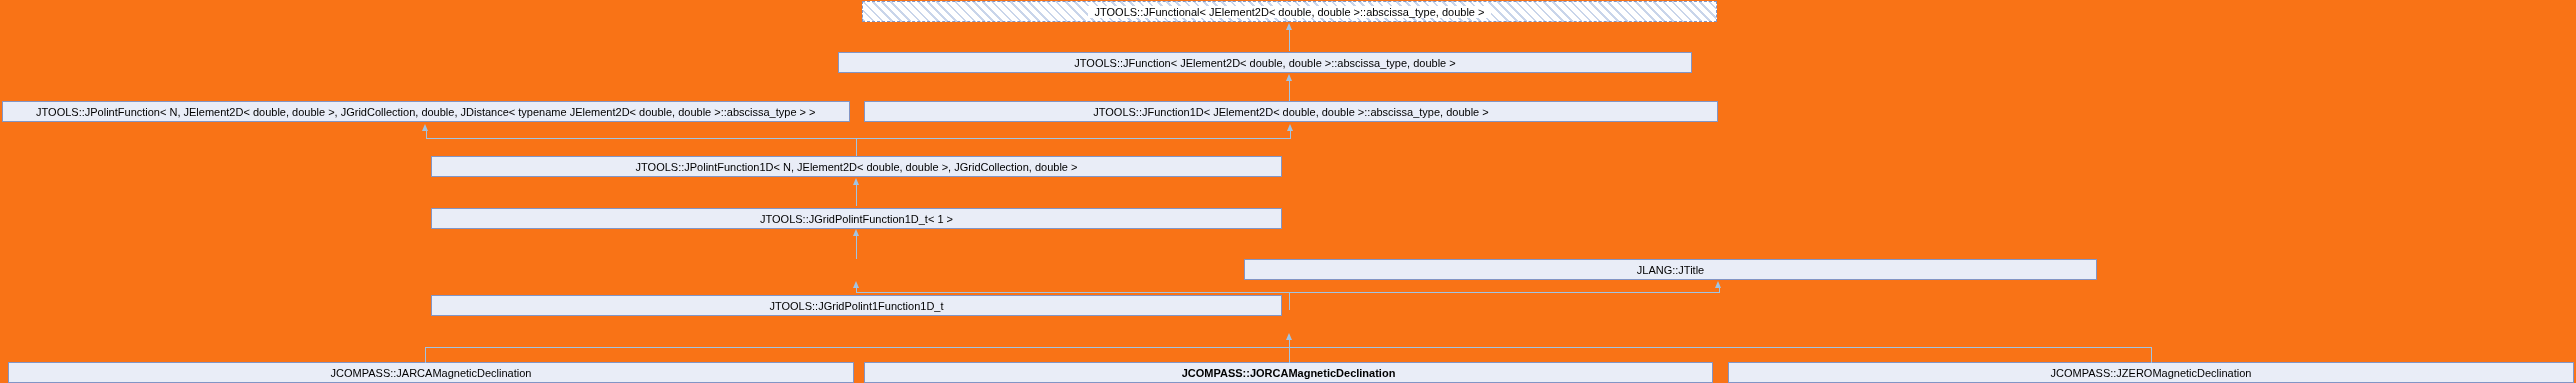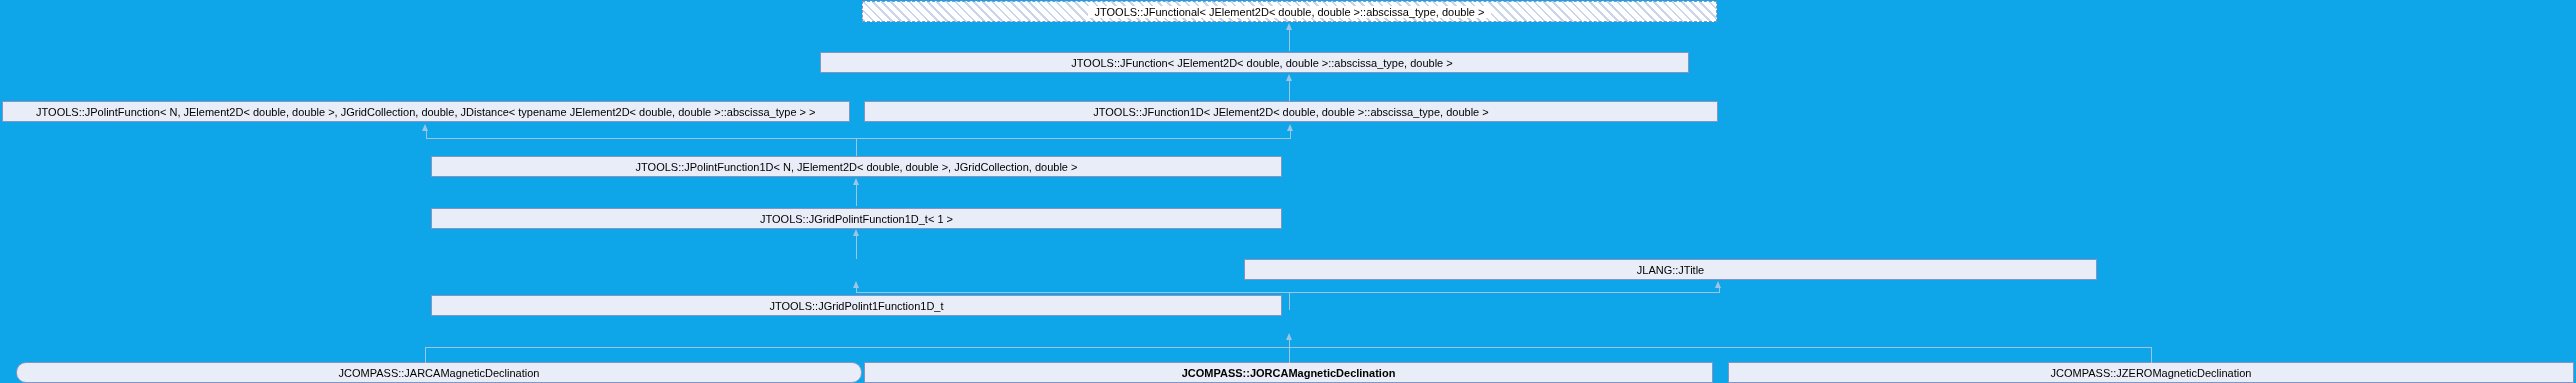--- a/index.html
+++ b/index.html
@@ -1,19 +1,19 @@
 <!DOCTYPE html>
 <html style="font-size:14.7px"><head>
 <meta charset="utf-8">
 <style>
   html,body{margin:0;padding:0;background:#ffffff;}
   #canvas{
     position:relative;
     width:2576px;height:383px;
-    background:#0ea5e9;
+    background:#f97316;
     font-family:"Liberation Sans","DejaVu Sans",sans-serif;
     font-size:11px;color:#000000;
     overflow:hidden;
   }
   .node{
     position:absolute;
     height:19.4px;
     background:#e9edf7;
     border:0.9px solid #8295c5;
     display:flex;align-items:center;justify-content:center;
@@ -44,21 +44,21 @@
 </style>
 </head>
 <body>
 
 <div id="canvas">
 
   <div class="node template" style="left:862px;top:0.9px;width:853px;">
     <span class="lbl">JTOOLS::JFunctional&lt; JElement2D&lt; double, double &gt;::abscissa_type, double &gt;</span>
   </div>
 
-  <div class="node" style="left:820px;top:52px;width:852px;padding-left:15px;">
+  <div class="node" style="left:838px;top:52px;width:852px;">
     <span class="lbl">JTOOLS::JFunction&lt; JElement2D&lt; double, double &gt;::abscissa_type, double &gt;</span>
   </div>
 
   <div class="node" style="left:1.8px;top:101px;width:846px;">
     <span class="lbl">JTOOLS::JPolintFunction&lt; N, JElement2D&lt; double, double &gt;, JGridCollection, double, JDistance&lt; typename JElement2D&lt; double, double &gt;::abscissa_type &gt; &gt;</span>
   </div>
   <div class="node" style="left:864px;top:101px;width:852px;">
     <span class="lbl">JTOOLS::JFunction1D&lt; JElement2D&lt; double, double &gt;::abscissa_type, double &gt;</span>
   </div>
 
@@ -71,21 +71,21 @@
   </div>
 
   <div class="node" style="left:431px;top:259px;width:849px;margin-top:36px;">
     <span class="lbl">JTOOLS::JGridPolint1Function1D_t</span>
   </div>
   <div class="node" style="left:1244px;top:259px;width:851px;">
     <span class="lbl">JLANG::JTitle</span>
   </div>
 
 
-  <div class="node" style="left:16px;top:362px;width:844px;border-radius:10px;">
+  <div class="node" style="left:8px;top:362px;width:844px;">
     <span class="lbl">JCOMPASS::JARCAMagneticDeclination</span>
   </div>
   <div class="node" style="left:864px;top:362px;width:847px;font-weight:bold;">
     <span class="lbl">JCOMPASS::JORCAMagneticDeclination</span>
   </div>
   <div class="node" style="left:1728px;top:362px;width:844px;">
     <span class="lbl">JCOMPASS::JZEROMagneticDeclination</span>
   </div>
 
   <div class="arrow-up" style="left:1286px;top:23px;"></div>

